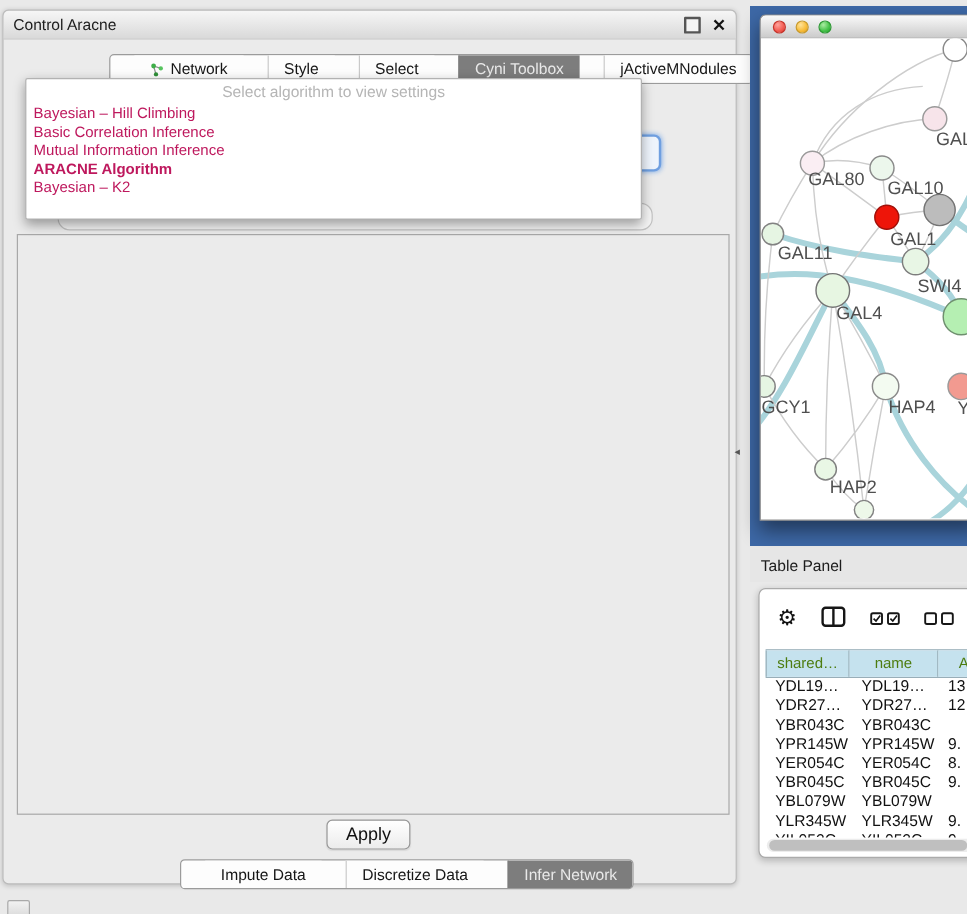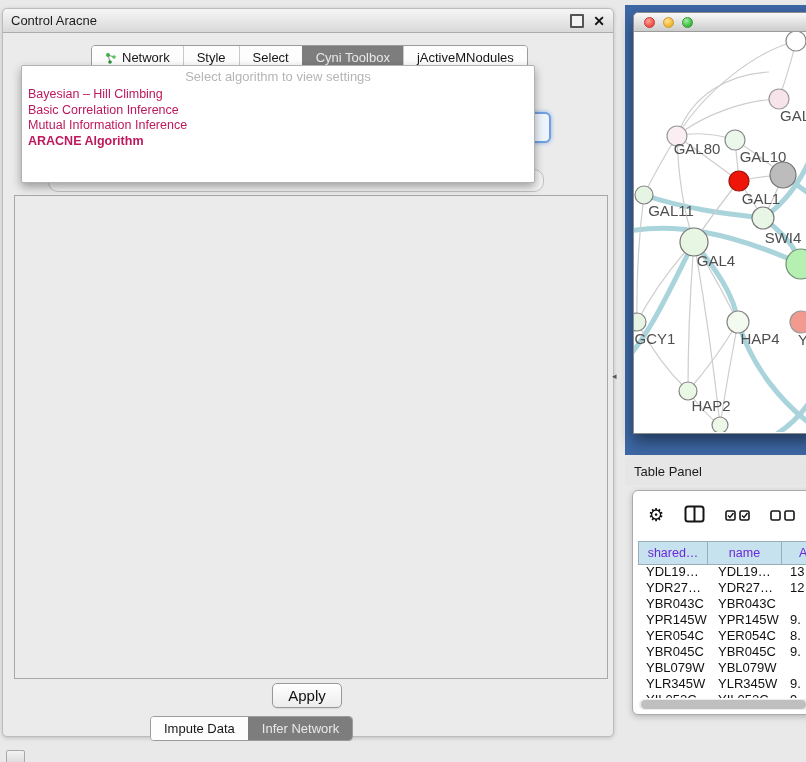--- a/index.html
+++ b/index.html
@@ -18,21 +18,21 @@
     display:flex;align-items:center;padding:0 8px;box-sizing:border-box;}
   .cp-title{font-size:13px;color:#1c1c1c;}
   .cp-buttons{margin-left:auto;display:flex;align-items:center;gap:9px;}
   .float-btn{width:10px;height:10px;border:2px solid #555;border-radius:1px;background:#f4f4f4;}
   .close-btn{font-weight:bold;font-size:14px;color:#111;line-height:10px;}
 
   
   .tabbar{left:88px;top:36px;height:23px;display:flex;border:1px solid #9b9b9b;
     border-radius:4px;overflow:hidden;background:#fdfdfd;}
   .tab{display:flex;align-items:center;padding:0 13px;font-size:13px;color:#161616;
-    border-left:1px solid #cacaca;background:#fdfdfd;white-space:nowrap;}
+    border-left:1px solid #cacaca;background:#fdfdfd;white-space:nowrap;margin-left:20px;}
   .tab:first-child{border-left:none;}
   .tab.selected{background:#7d7d7d;color:#e9e9e9;border-left-color:#7d7d7d;}
   .tab .ticon{margin-right:5px;display:inline-flex;}
 
   
   .popup{left:18px;top:56px;width:512px;height:116px;background:#ffffff;
     border:1px solid #b2b2b2;border-radius:2px;box-shadow:0 4px 10px rgba(0,0,0,.35);z-index:20;}
   .popup .prompt{height:21px;line-height:21px;text-align:center;color:#b5b5b5;font-size:13px;}
   .dd-item{height:15.5px;line-height:15.5px;font-size:12.5px;padding-left:6px;color:#be185d;}
   .dd-item.sel{font-weight:bold;}
@@ -108,21 +108,21 @@
     display:flex;align-items:center;padding-left:9px;box-sizing:border-box;font-size:13px;color:#1c1c1c;}
   .tp-window{left:632px;top:490px;width:200px;height:223px;background:#ffffff;
     border:1px solid #ababab;border-radius:6px;box-shadow:0 2px 6px rgba(0,0,0,.22);}
   .tp-toolbar{position:absolute;left:0;top:0;right:0;height:48px;display:flex;align-items:center;
     padding-left:15px;gap:20px;}
   .gear-glyph{font-size:18px;color:#111;line-height:18px;}
   .cb-pair{display:flex;gap:3px;}
   .tp-header{position:absolute;left:5px;top:50px;height:22px;display:flex;
     border-top:1px solid #98aeb8;border-bottom:1px solid #98aeb8;}
   .tp-hcell{background:#c5e2ee;border-right:1px solid #98aeb8;box-sizing:border-box;
-    display:flex;align-items:center;justify-content:center;font-size:12.5px;color:#6d28d9;overflow:hidden;}
+    display:flex;align-items:center;justify-content:center;font-size:12.5px;color:#4d7c0f;overflow:hidden;}
   .tp-hcell:first-child{border-left:1px solid #98aeb8;}
   .tp-body{position:absolute;left:5px;top:73px;height:134px;overflow:hidden;}
   .tp-row{display:flex;height:16px;line-height:16px;font-size:13px;color:#111;}
   .tp-cell{overflow:hidden;white-space:nowrap;box-sizing:border-box;}
   .tp-hscroll{position:absolute;left:6px;top:208px;width:190px;height:11px;background:#ececec;
     border-radius:6px;}
   .tp-hscroll .thumb{position:absolute;left:2px;top:1px;bottom:1px;width:165px;border-radius:5px;
     background:#bfbfbf;}
   .mini-btn{left:6px;top:750px;width:17px;height:12px;border:1px solid #a9a9a9;border-radius:2px;
     background:linear-gradient(#f2f2f2,#dcdcdc);}
@@ -170,20 +170,21 @@
   <div class="abs hidden-combo-frag"></div>
   <div class="abs hidden-field-frag"></div>
 
   <div class="abs popup">
     <div class="prompt">Select algorithm to view settings</div>
     <div>
         <div class="dd-item">Bayesian – Hill Climbing</div>
         <div class="dd-item">Basic Correlation Inference</div>
         <div class="dd-item">Mutual Information Inference</div>
         <div class="dd-item sel">ARACNE Algorithm</div>
+        <div class="dd-item">Bayesian – K2</div>
       </div>
   </div>
 
   <div class="abs content-box"></div>
 
   <div class="abs group" style="left:16px;top:197px;width:565px;height:453px;">
     <span class="legend">Cyni Algorithm Settings</span>
   </div>
 
   <div class="abs group" style="left:26px;top:222px;width:546px;height:166px;">
@@ -275,20 +276,23 @@
     <div class="thumb"></div>
   </div>
 
   <div class="abs apply-btn">
     <span>Apply</span>
   </div>
 
   <div class="abs bottom-tabbar">
     <div class="tab">
         <span>Impute Data</span>
+      </div>
+    <div class="tab">
+        <span>Discretize Data</span>
       </div>
     <div class="tab selected">
         <span>Infer Network</span>
       </div>
   </div>
 </div>
 
 <span class="abs splitter-arrow">◂</span>
 
 <div class="abs net-frame">

